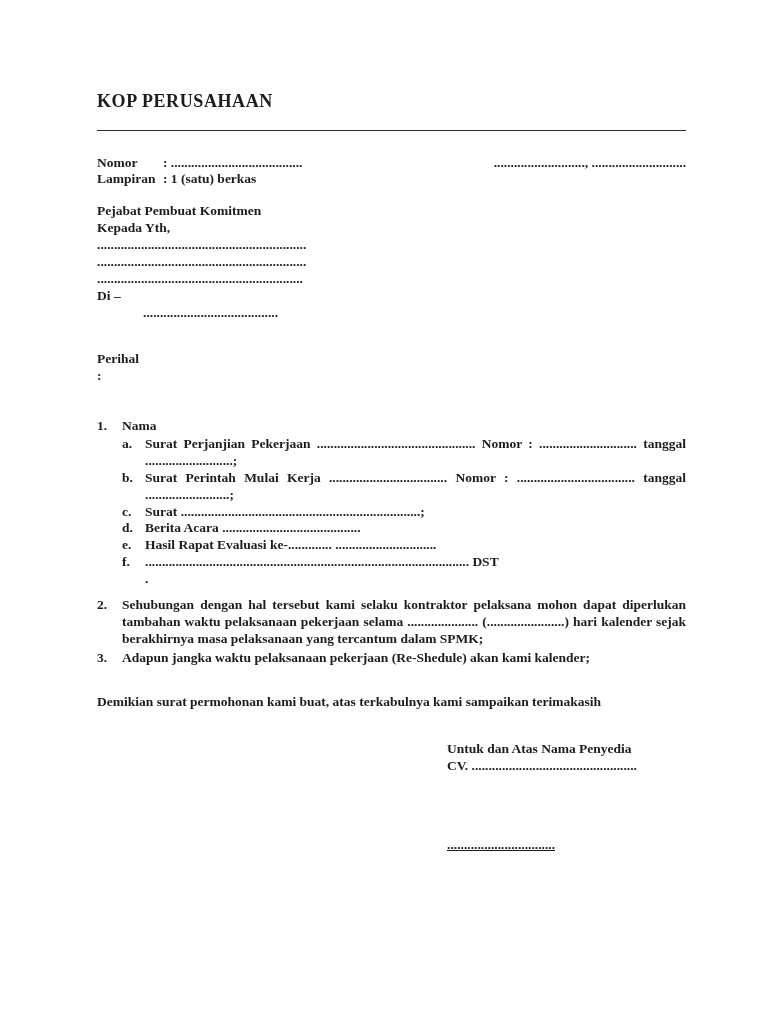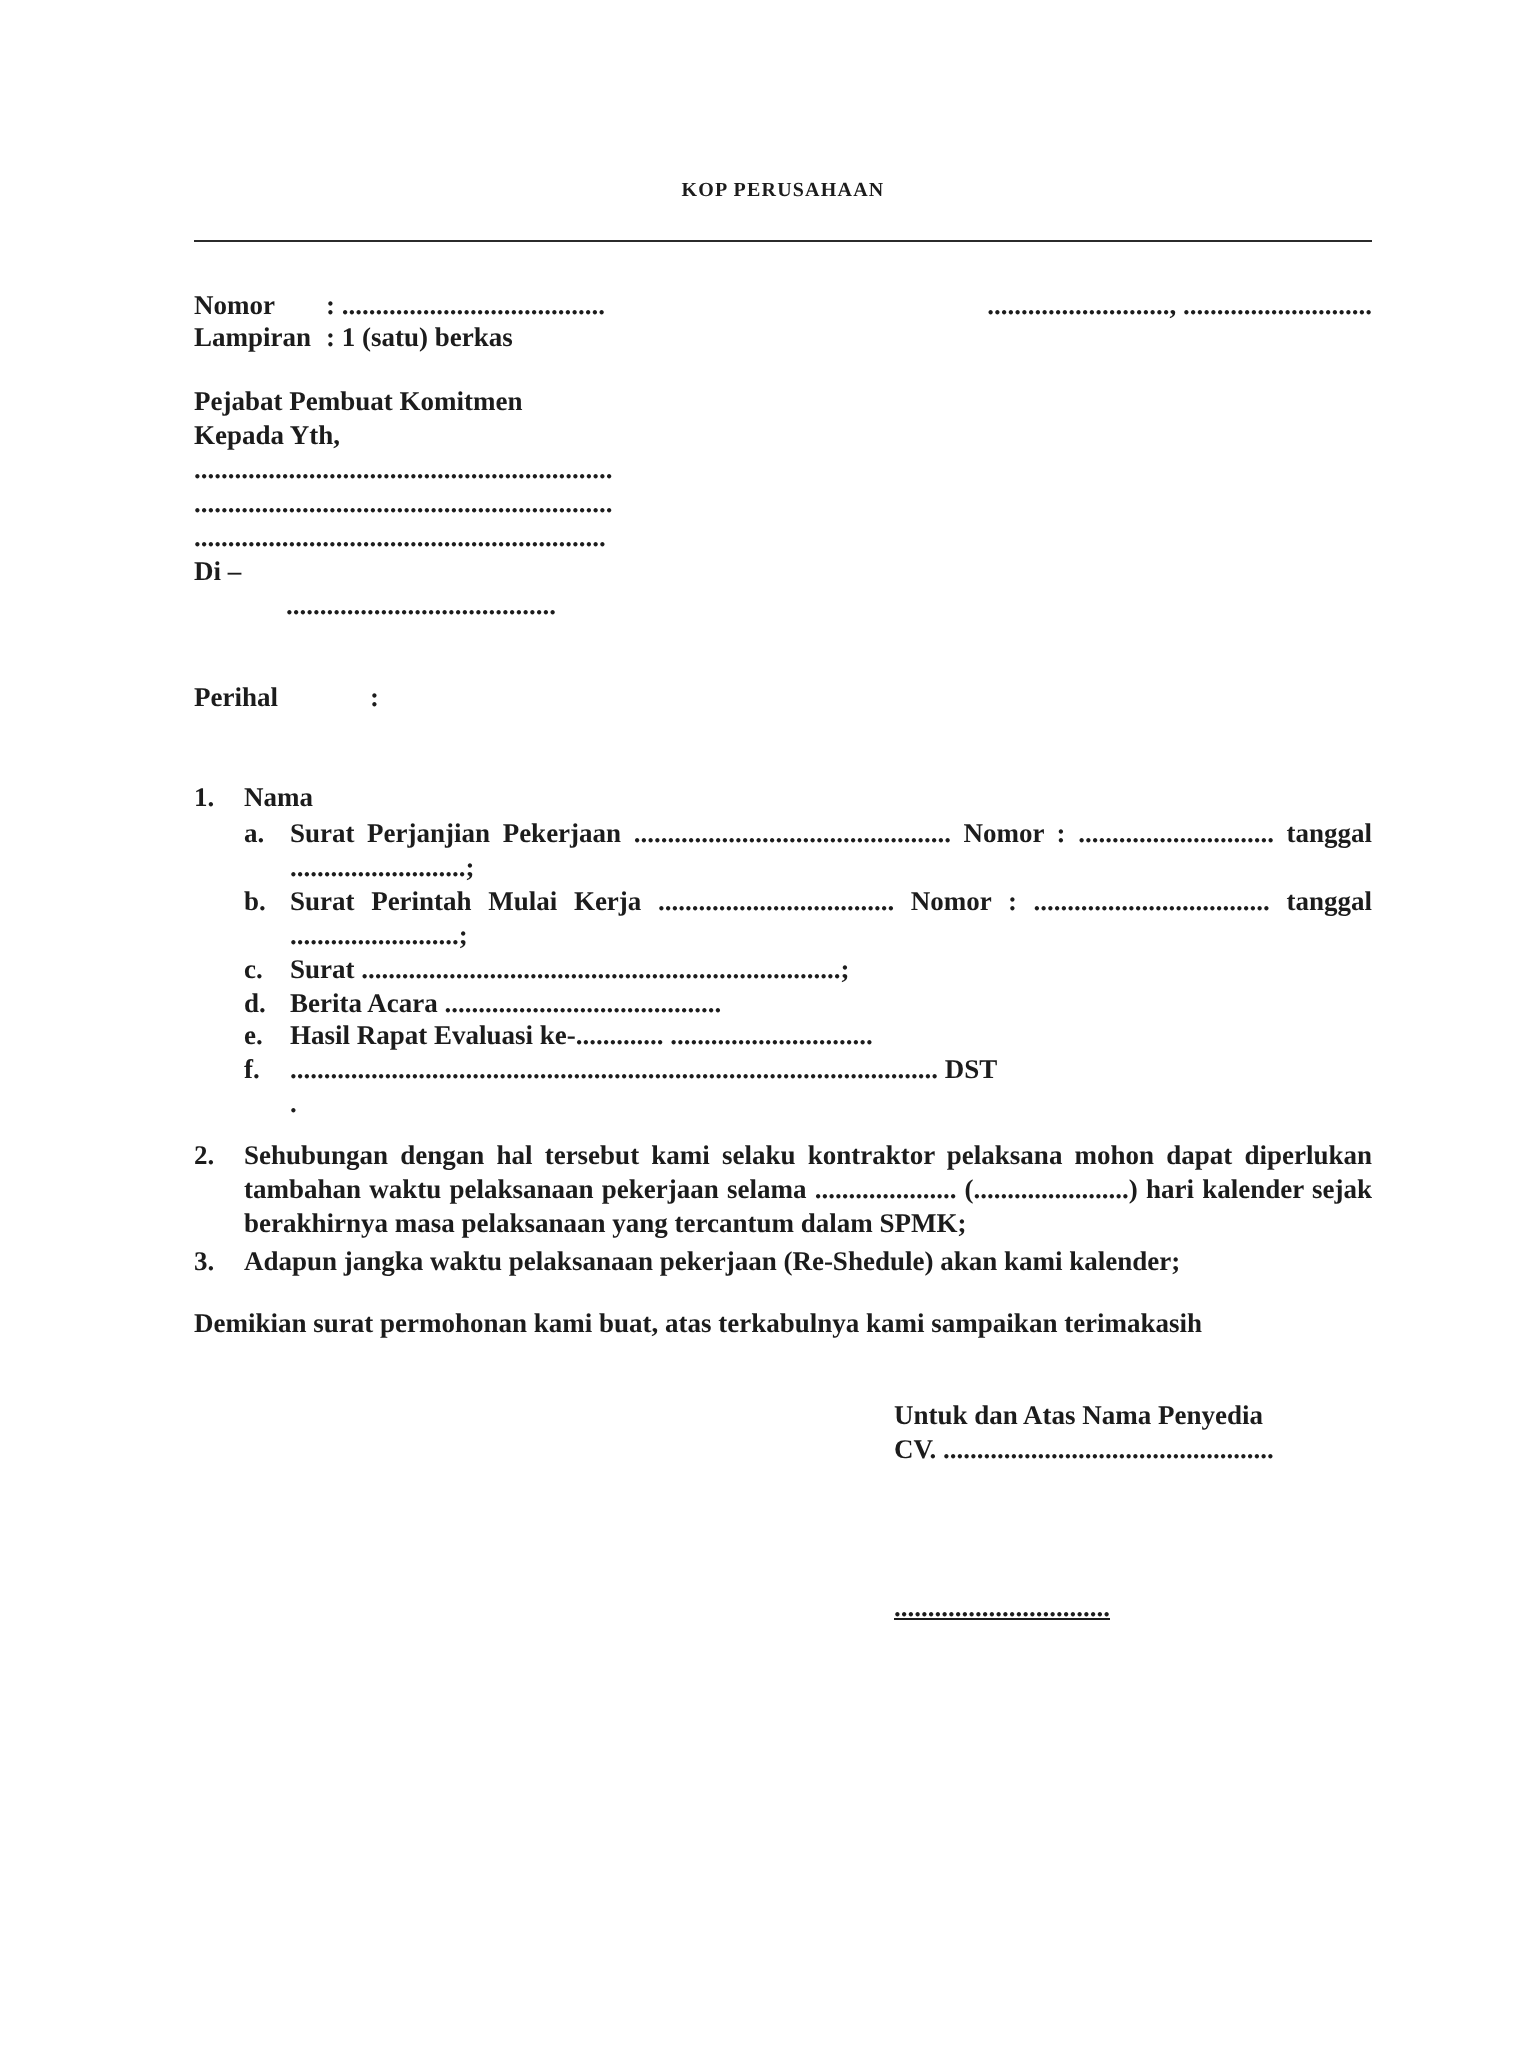--- a/index.html
+++ b/index.html
@@ -13,49 +13,48 @@
   }
   .page {
     position: relative;
     width: 768px; height: 1024px;
     padding: 90px 82px 0 97px;
     font-size: 13.5px;
     line-height: 1.25;
     overflow: hidden;
   }
   .letterhead-title {
-    text-align: center;
-    font-size: 10px;
+    font-size: 18px;
     letter-spacing: 0.6px;
   }
   .letterhead-rule {
     border: none;
     border-top: 1.6px solid #2b2b2b;
     margin-top: 17px;
   }
   .meta-block { margin-top: 24px; }
   .meta-row { display: flex; }
   .meta-row .label { display: inline-block; width: 66px; }
   .meta-row .spacer { flex: 1; }
   .recipient-block { margin-top: 15px; }
   .di-dots { padding-left: 46px; }
-  .perihal-row { margin-top: 30px; display: flex; }
+  .perihal-row { margin-top: 30px; display: flex; flex-direction: column; }
   .perihal-row .label { width: 88px; }
   .perihal-row .colon { width: 16px; }
   .list-block { margin-top: 33px; }
   .list-item { display: flex; margin-bottom: 2px; }
   .list-item .num { width: 25px; flex: none; }
   .list-item .body { flex: 1; text-align: justify; }
   .sub-list { margin-top: 1px; }
   .sub-item { display: flex; }
   .sub-item .letter { width: 23px; flex: none; }
   .sub-item .body { flex: 1; text-align: justify; }
   .sub-cont { padding-left: 23px; }
   .item-2 { margin-top: 9px; }
-  .closing { margin-top: 14px; }
+  .closing { margin-top: 28px; }
   .sig-block {
     margin-top: 30px;
     margin-left: 350px;
     width: 230px;
   }
   .sig-cv { font-weight: bold; }
   .sig-lower { margin-top: 62px; }
   .sig-dots { text-decoration: underline; }
 </style>
 </head>

